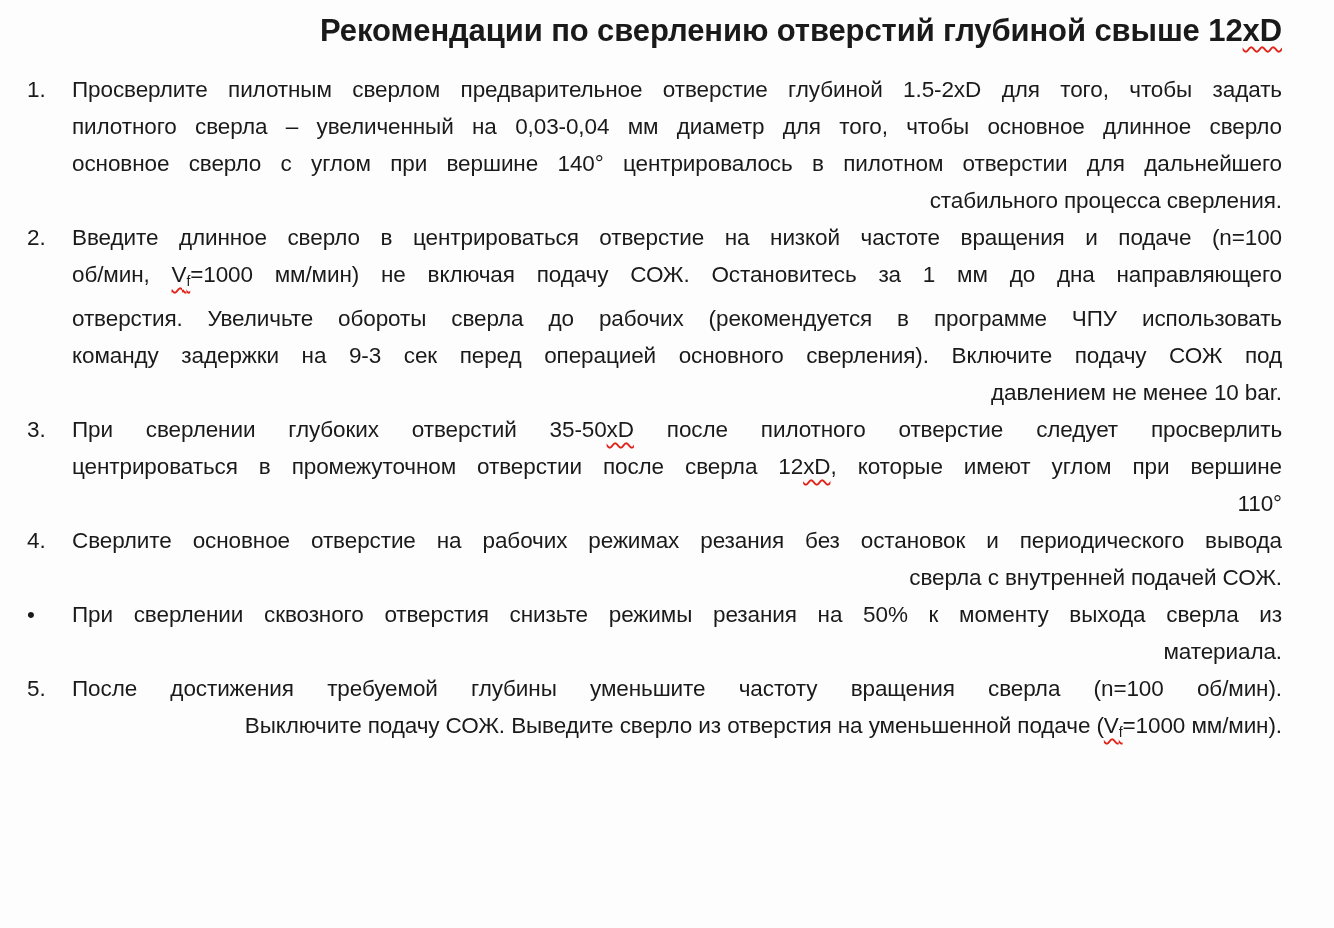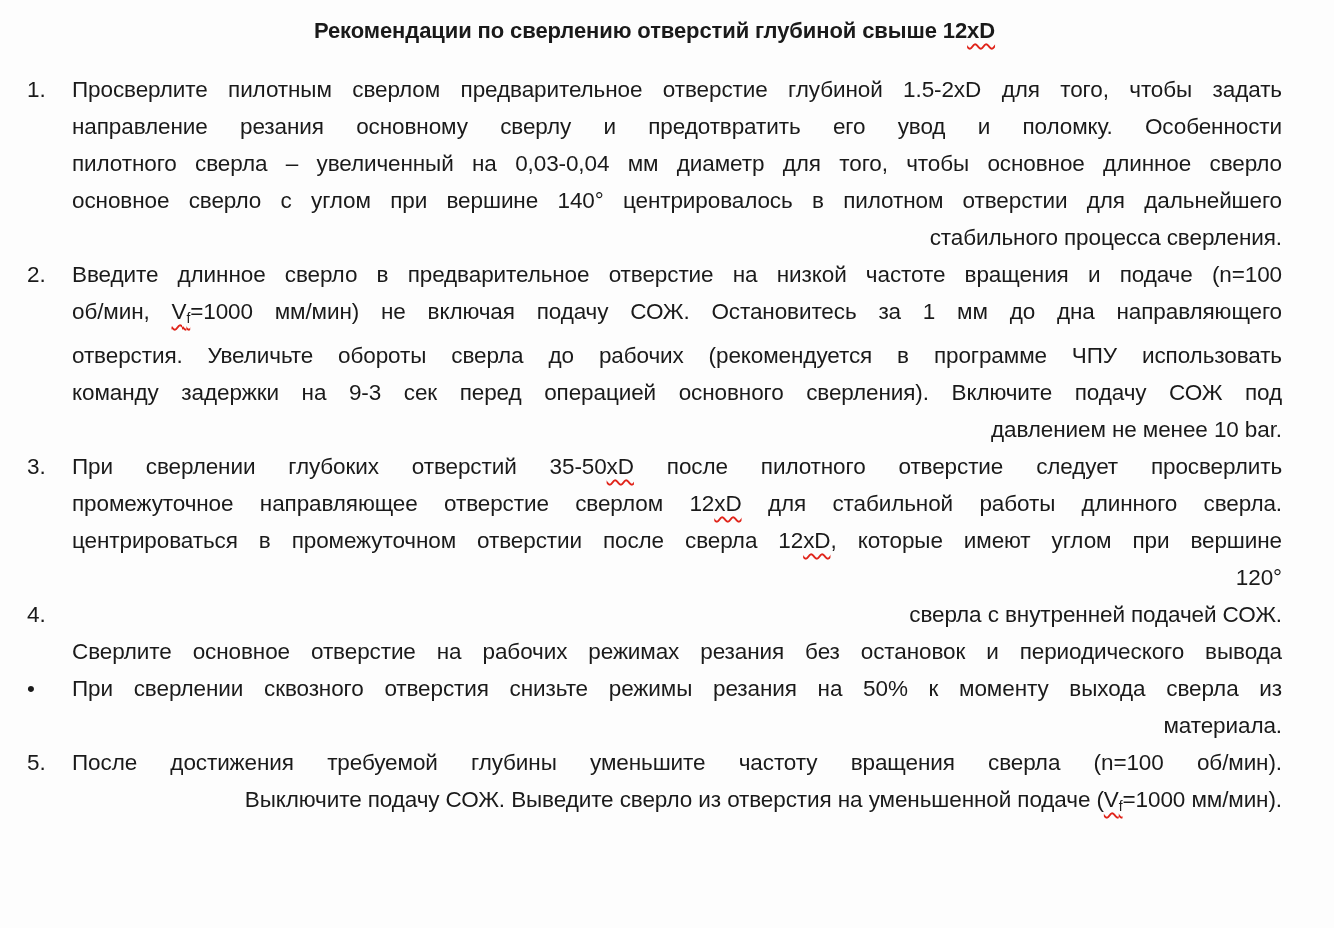--- a/index.html
+++ b/index.html
@@ -13,25 +13,25 @@
     height:928px;
     box-sizing:border-box;
     padding:14px 52px 0 27px;
     background:var(--page-bg);
     color:var(--text-color);
     font-family:"Liberation Sans","DejaVu Sans",sans-serif;
     letter-spacing:-0.1px;
     overflow:hidden;
   }
   .title{
-    font-size:22px;
+    font-size:31px;
     font-weight:700;
     line-height:34px;
     margin:0 0 23px 0;
-    text-align:center;
+    text-align:right;
   }
   .item{display:flex;}
   .marker{
     flex:0 0 45px;
     font-size:22.5px;
     line-height:37px;
     text-align:left;
   }
   .lines{flex:1 1 auto;min-width:0;}
   .line{
@@ -56,50 +56,48 @@
 </head>
 <body>
 
 <div class="page">
   <h1 class="title"><span>Рекомендации по сверлению отверстий глубиной свыше 12</span><span class="squiggly"><span>xD</span></span></h1>
   <div>
       <div class="item">
         <div class="marker">1.</div>
         <div class="lines">
           <div class="line j"><span>Просверлите пилотным сверлом предварительное отверстие глубиной 1.5-2xD для того, чтобы задать</span></div>
-          <div class="line j"><span>направление резания основному сверлу и предотвратить его увод и поломку. Особенности</span></div>
           <div class="line j"><span>пилотного сверла – увеличенный на 0,03-0,04 мм диаметр для того, чтобы основное длинное сверло</span></div>
           <div class="line j"><span>основное сверло с углом при вершине 140° центрировалось в пилотном отверстии для дальнейшего</span></div>
           <div class="line l"><span>стабильного процесса сверления.</span></div>
         </div>
       </div>
       <div class="item">
         <div class="marker">2.</div>
         <div class="lines">
-          <div class="line j"><span>Введите длинное сверло в предварительное отверстие на низкой частоте вращения и подаче (n=100</span></div>
+          <div class="line j"><span>Введите длинное сверло в центрироваться отверстие на низкой частоте вращения и подаче (n=100</span></div>
           <div class="line j"><span>об/мин, </span><span class="squiggly"><span>V</span><span class="sub">f</span></span><span>=1000 мм/мин) не включая подачу СОЖ. Остановитесь за 1 мм до дна направляющего</span></div>
           <div class="line j"><span>отверстия. Увеличьте обороты сверла до рабочих (рекомендуется в программе ЧПУ использовать</span></div>
           <div class="line j"><span>команду задержки на 9-3 сек перед операцией основного сверления). Включите подачу СОЖ под</span></div>
           <div class="line l"><span>давлением не менее 10 bar.</span></div>
         </div>
       </div>
       <div class="item">
         <div class="marker">3.</div>
         <div class="lines">
           <div class="line j"><span>При сверлении глубоких отверстий 35-50</span><span class="squiggly"><span>xD</span></span><span> после пилотного отверстие следует просверлить</span></div>
-          <div class="line j"><span>промежуточное направляющее отверстие сверлом 12</span><span class="squiggly"><span>xD</span></span><span> для стабильной работы длинного сверла.</span></div>
           <div class="line j"><span>центрироваться в промежуточном отверстии после сверла 12</span><span class="squiggly"><span>xD</span></span><span>, которые имеют углом при вершине</span></div>
-          <div class="line l"><span>120°</span></div>
+          <div class="line l"><span>110°</span></div>
         </div>
       </div>
       <div class="item">
         <div class="marker">4.</div>
         <div class="lines">
+          <div class="line j"><span>Сверлите основное отверстие на рабочих режимах резания без остановок и периодического вывода</span></div>
           <div class="line l"><span>сверла с внутренней подачей СОЖ.</span></div>
-          <div class="line j"><span>Сверлите основное отверстие на рабочих режимах резания без остановок и периодического вывода</span></div>
         </div>
       </div>
       <div class="item">
         <div class="marker">•</div>
         <div class="lines">
           <div class="line j"><span>При сверлении сквозного отверстия снизьте режимы резания на 50% к моменту выхода сверла из</span></div>
           <div class="line l"><span>материала.</span></div>
         </div>
       </div>
       <div class="item">

